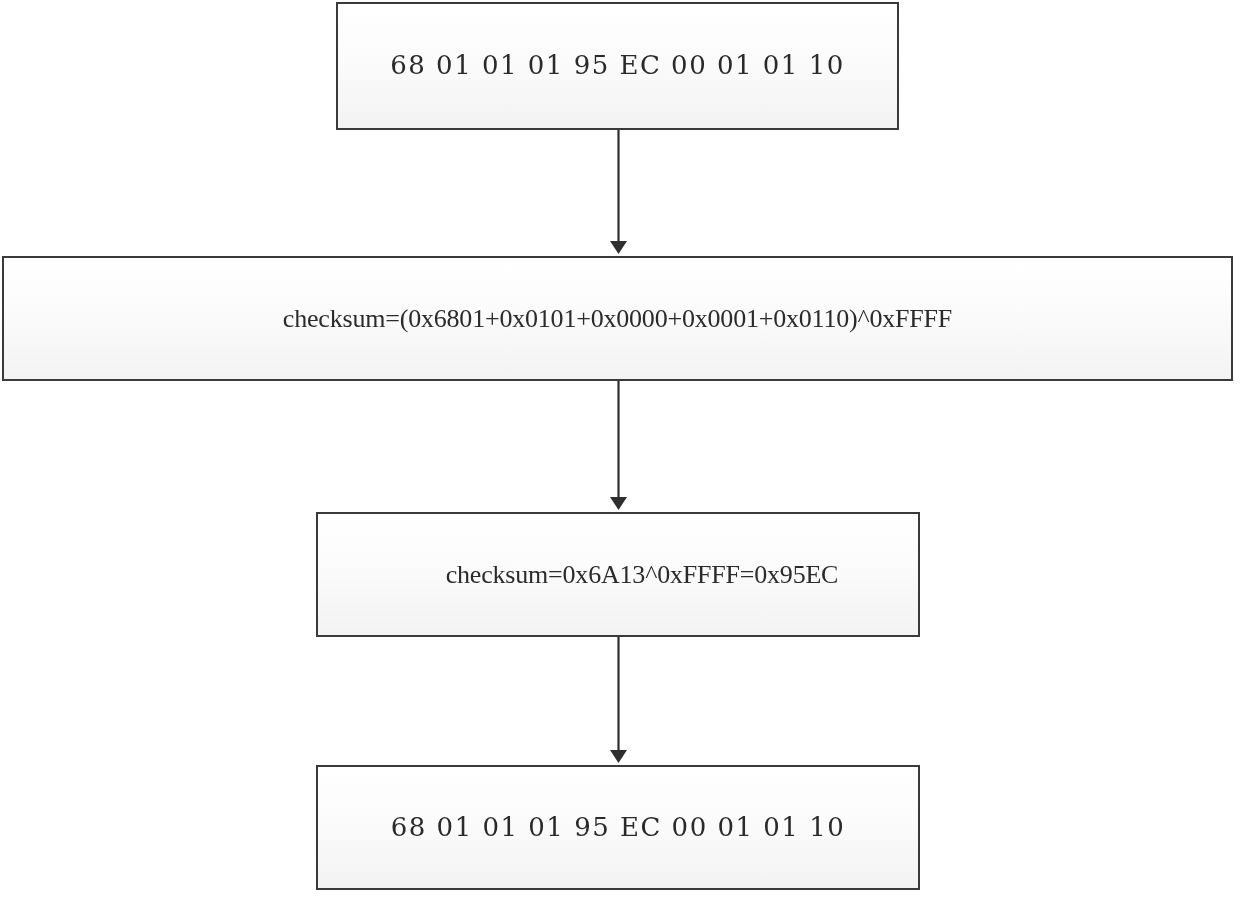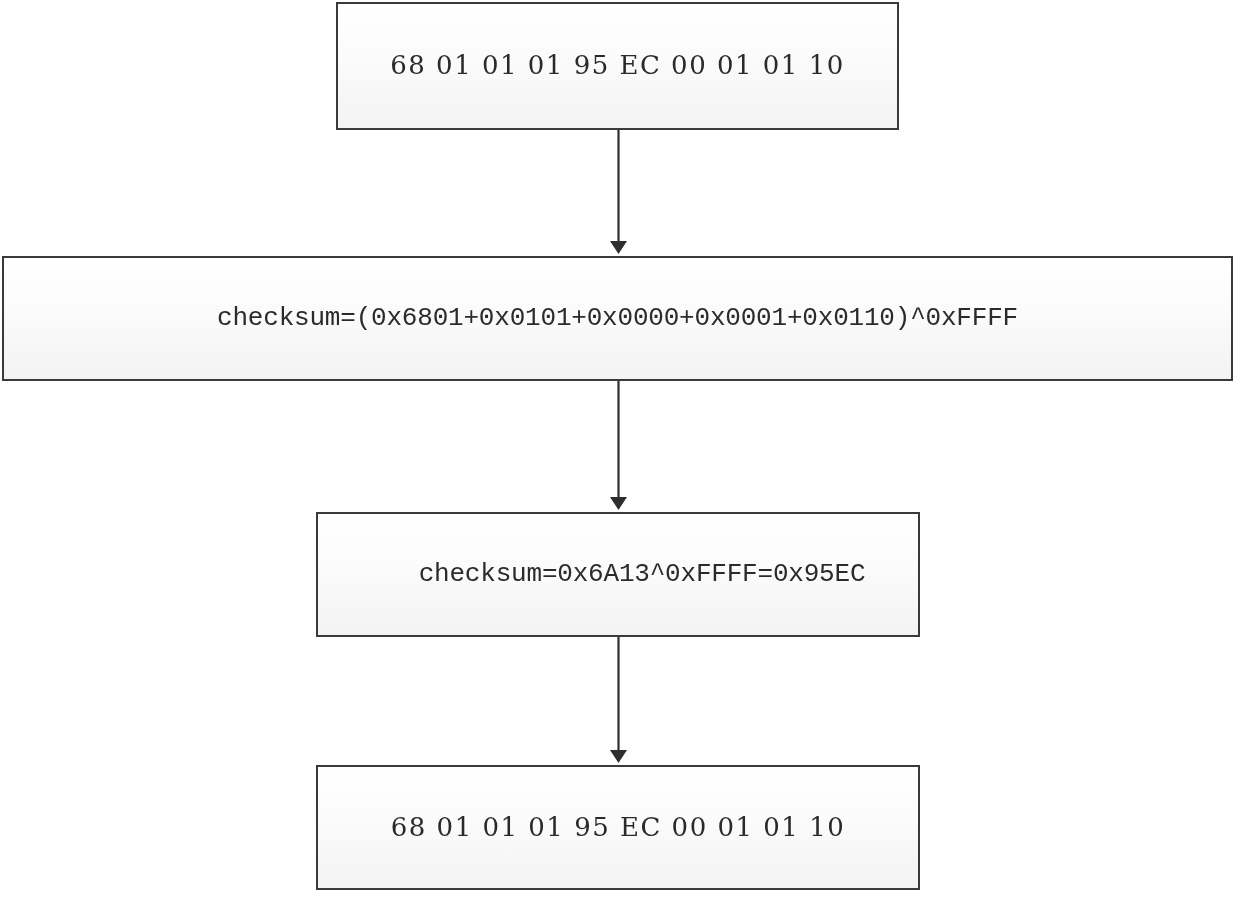--- a/index.html
+++ b/index.html
@@ -36,21 +36,21 @@
   }
   
   .type-hex .node-label {
     font-family: "DejaVu Serif", "Liberation Serif", serif;
     font-size: 26px;
     letter-spacing: 1.5px;
     color: #2a2a2a;
   }
   
   .type-formula .node-label {
-    font-family: Liberation Mono, monospace;
+    font-family: Liberation Serif, serif;
     font-size: 26px;
     letter-spacing: -0.2px;
     color: #2b2b2b;
   }
   .edge {
     position: absolute;
     pointer-events: none;
   }
   .edge svg {
     display: block;

